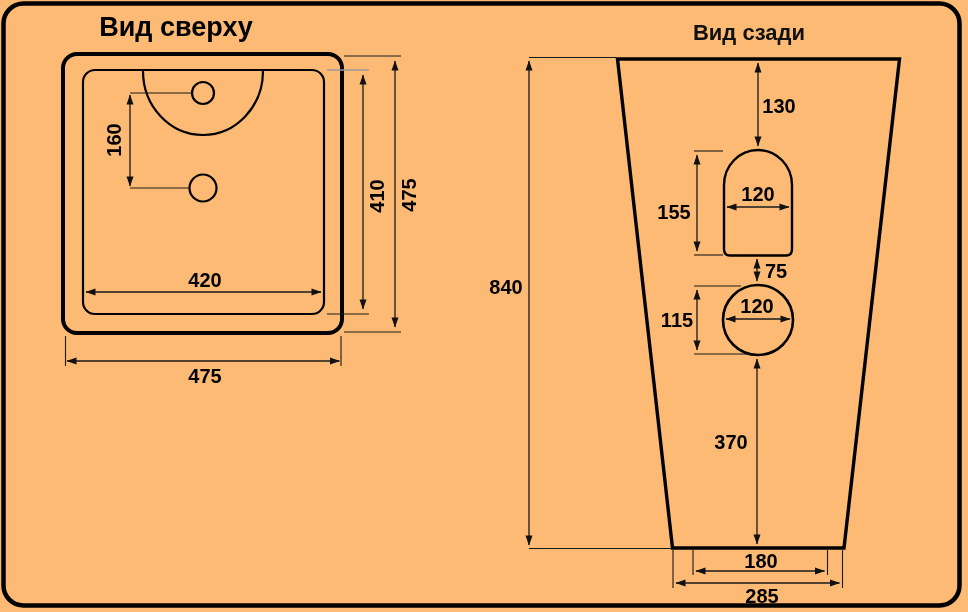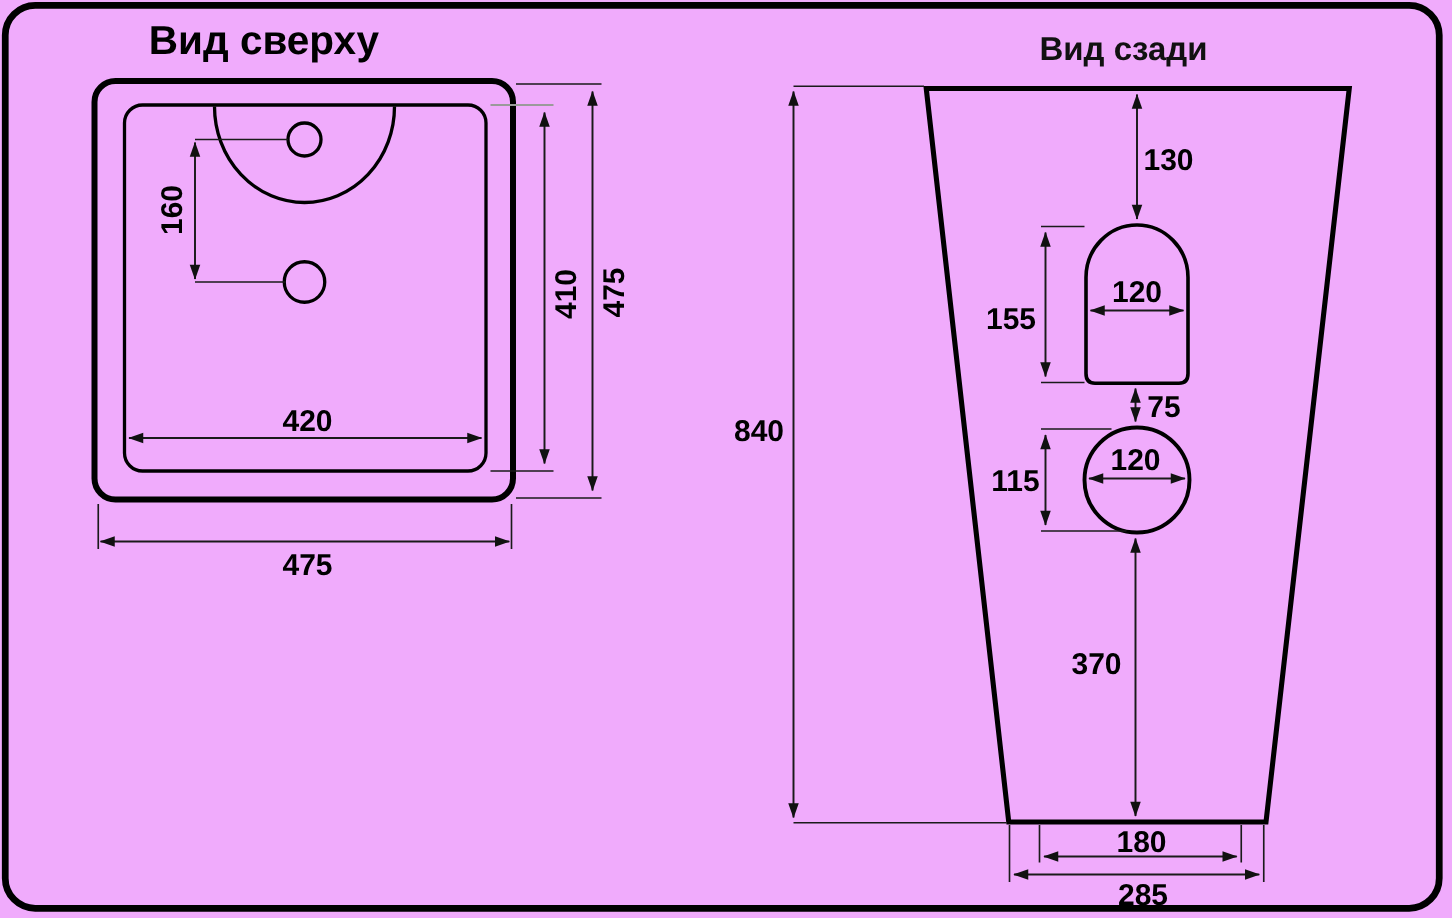--- a/index.html
+++ b/index.html
@@ -1,16 +1,16 @@
 <!DOCTYPE html>
 <html><head>
 <meta charset="utf-8">
 <style>
   html,body{margin:0;padding:0;background:#fff;}
-  .stage{position:relative;width:968px;height:612px;background:#f0abfc;overflow:hidden;}
+  .stage{position:relative;width:968px;height:612px;background:#fdba74;overflow:hidden;}
   svg{display:block;}
   .shape{fill:none;stroke:#000;}
   .dim{stroke:#1a1a1a;stroke-width:1.3;fill:none;}
   .ext{stroke:#1a1a1a;stroke-width:1.1;fill:none;}
   .ext-gray{stroke:#9a9a9a;stroke-width:1.4;fill:none;}
   .lbl{font-family:"Liberation Sans",sans-serif;font-weight:bold;font-size:20px;fill:#000;text-anchor:middle;}
   .title-main{font-family:"Liberation Sans",sans-serif;font-weight:bold;font-size:27px;fill:#000;text-anchor:middle;}
   .title-sub{font-family:"Liberation Sans",sans-serif;font-weight:bold;font-size:22px;fill:#111;text-anchor:middle;}
 </style>
 </head>

